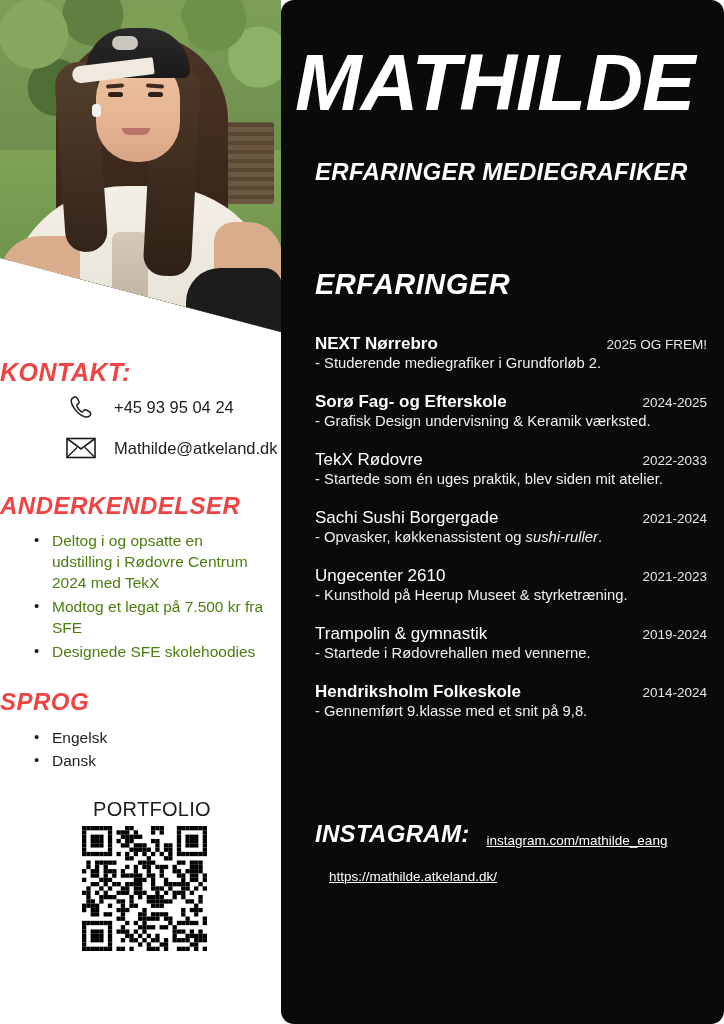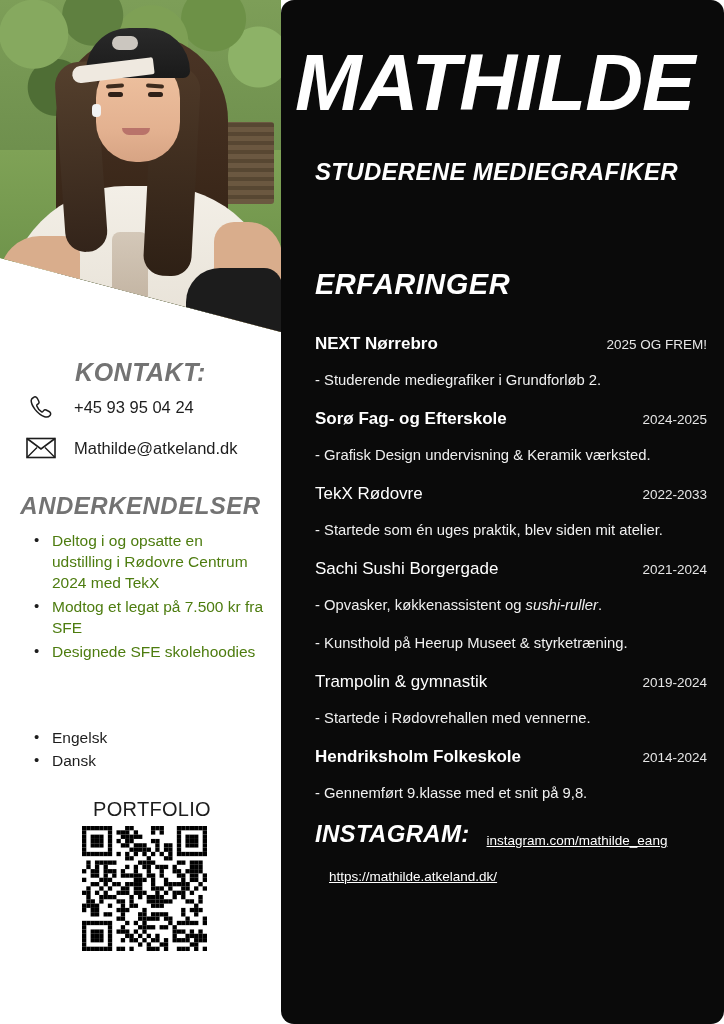--- a/index.html
+++ b/index.html
@@ -141,26 +141,25 @@
   }
   #photo .earbud {
     position:absolute; left:92px; top:104px; width:9px; height:13px;
     background:#f2f2f2; border-radius:4px;
   }
 
   
   .lc-heading {
     font-weight:bold;
     font-style:italic;
-    color:#737373;
-    text-align:center;
+    color:#ef4444;
     letter-spacing:.5px;
   }
   #kontakt-heading { position:absolute; left:0; top:358px; width:281px; font-size:25px; }
-  #contact-list { position:absolute; left:0; top:392px; width:275px; }
+  #contact-list { position:absolute; left:0; top:392px; width:275px;padding-left:40px; }
   .contact-row {
     display:flex; align-items:center;
     padding-left:26px; margin-bottom:11px;
     gap:18px;
   }
   .contact-row .ic { width:30px; height:30px; flex:0 0 30px; display:flex; align-items:center; justify-content:center; }
   .contact-row .txt { font-size:16.5px; color:#1d1d1d; }
 
   #anderkendelser-heading { position:absolute; left:0; top:492px; width:281px; font-size:24px; }
   #anderkendelser-list {
@@ -224,21 +223,21 @@
     font-size:29px; font-weight:bold; font-style:italic; color:#ffffff;
     letter-spacing:.5px;
   }
 
   #exp-list { position:absolute; left:34px; top:334px; width:392px; }
   .exp-item { margin-bottom:19px; }
   .exp-top { display:flex; align-items:baseline; justify-content:space-between; }
   .exp-org { font-size:17px; color:#ffffff; }
   .exp-org.bold { font-weight:bold; }
   .exp-years { font-size:13.5px; color:#e6e6e6; white-space:nowrap; padding-left:10px; }
-  .exp-desc { font-size:14.8px; color:#f0f0f0; margin-top:17px; line-height:19px; }
+  .exp-desc { font-size:14.8px; color:#f0f0f0; margin-top:0; line-height:19px; }
   .exp-desc i { font-style:italic; }
 
   #links { position:absolute; left:34px; top:820px; width:400px; }
   .link-row { display:flex; align-items:flex-end; margin-bottom:21px; }
   .link-label {
     font-size:24px; font-weight:bold; font-style:italic; color:#ffffff;
     letter-spacing:.3px; white-space:nowrap;
   }
   .link-url {
     font-size:13.5px; color:#ffffff; text-decoration:underline;
@@ -249,21 +248,21 @@
   .link-row.web .link-url { margin-left:14px; }
 </style>
 </head>
 <body>
 
 <div id="poster">
 
   <div id="right-col">
 
     <div id="name-title">MATHILDE</div>
-    <div id="name-subtitle">STUDERENE MEDIEGRAFIKER</div>
+    <div id="name-subtitle">ERFARINGER MEDIEGRAFIKER</div>
 
     <div id="exp-heading">ERFARINGER</div>
 
     <div id="exp-list">
         <div class="exp-item">
           <div class="exp-top">
             <div class="exp-org bold">NEXT Nørrebro</div>
             <div class="exp-years">2025 OG FREM!</div>
           </div>
           <div class="exp-desc">- Studerende mediegrafiker i Grundforløb 2.</div>
@@ -283,20 +282,24 @@
           <div class="exp-desc">- Startede som én uges praktik, blev siden mit atelier.</div>
         </div>
         <div class="exp-item">
           <div class="exp-top">
             <div class="exp-org">Sachi Sushi Borgergade</div>
             <div class="exp-years">2021-2024</div>
           </div>
           <div class="exp-desc">- Opvasker, køkkenassistent og <i>sushi-ruller</i>.</div>
         </div>
         <div class="exp-item">
+          <div class="exp-top">
+            <div class="exp-org">Ungecenter 2610</div>
+            <div class="exp-years">2021-2023</div>
+          </div>
           <div class="exp-desc">- Kunsthold på Heerup Museet &amp; styrketræning.</div>
         </div>
         <div class="exp-item">
           <div class="exp-top">
             <div class="exp-org">Trampolin &amp; gymnastik</div>
             <div class="exp-years">2019-2024</div>
           </div>
           <div class="exp-desc">- Startede i Rødovrehallen med vennerne.</div>
         </div>
         <div class="exp-item">
@@ -367,20 +370,21 @@
         </div>
       </div>
 
     <div id="anderkendelser-heading" class="lc-heading">ANDERKENDELSER</div>
     <ul id="anderkendelser-list">
         <li>Deltog i og opsatte en udstilling i Rødovre Centrum 2024 med TekX</li>
         <li>Modtog et legat på 7.500 kr fra SFE</li>
         <li>Designede SFE skolehoodies</li>
       </ul>
 
+    <div id="sprog-heading" class="lc-heading">SPROG</div>
     <ul id="sprog-list">
         <li>Engelsk</li>
         <li>Dansk</li>
       </ul>
 
     <div id="portfolio-label">PORTFOLIO</div>
     <div id="qr-code"><svg width="133" height="125" viewBox="0 0 29 29">
           <rect width="29" height="29" fill="#ffffff"></rect>
           <rect x="0" y="0" width="1" height="1" fill="#000000"></rect>
           <rect x="1" y="0" width="1" height="1" fill="#000000"></rect>

